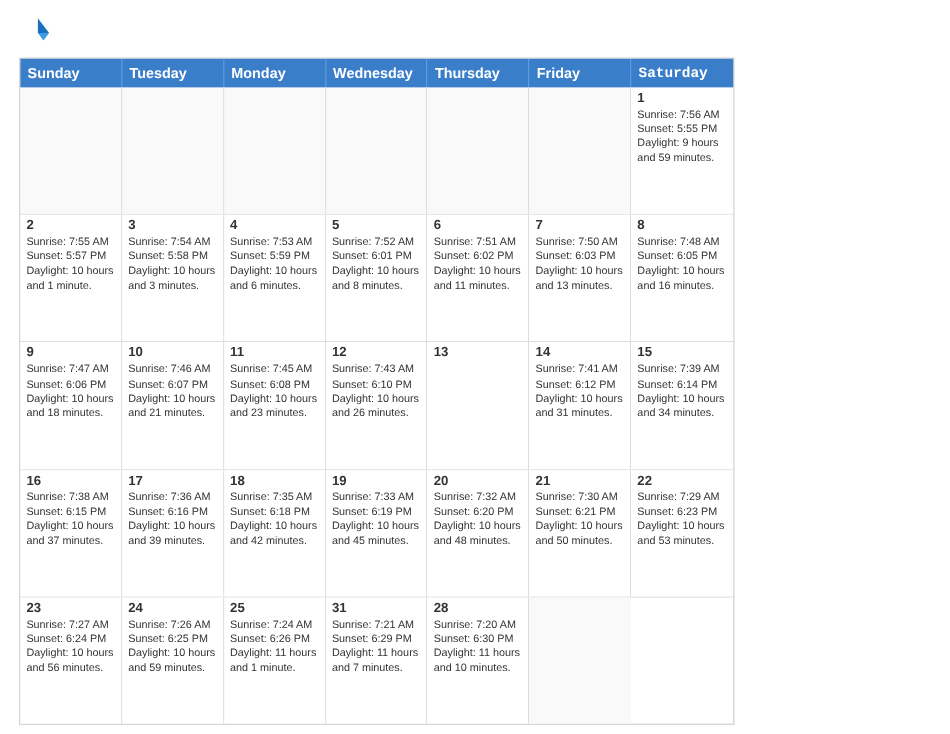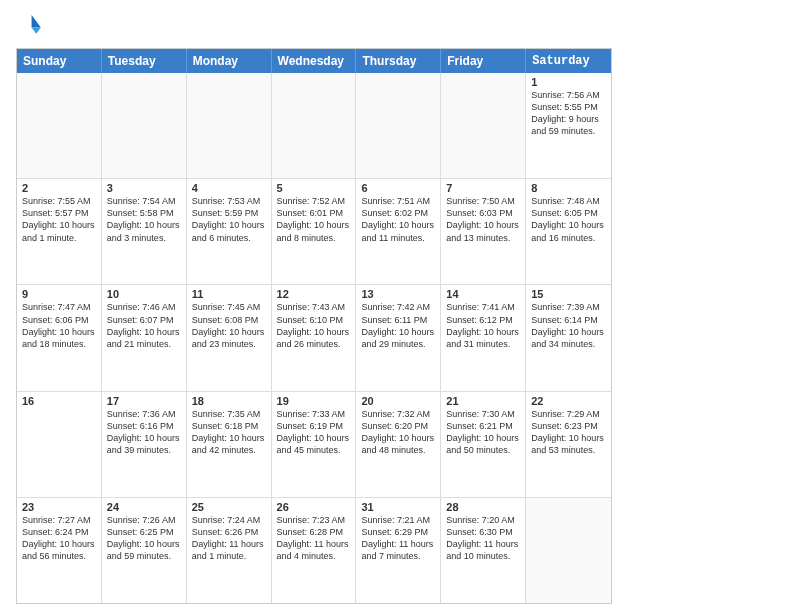--- a/index.html
+++ b/index.html
@@ -217,40 +217,40 @@
 Daylight: 10 hours and 23 minutes.</div>
           </div>
           <div class="cal-cell">
             <span class="day-num">12</span>
             <div class="cell-text">Sunrise: 7:43 AM
 Sunset: 6:10 PM
 Daylight: 10 hours and 26 minutes.</div>
           </div>
           <div class="cal-cell">
             <span class="day-num">13</span>
-            <div class="cell-text">Sunrise: 7:42 AM
-Sunset: 6:11 PM
-Daylight: 10 hours and 29 minutes.</div>
           </div>
           <div class="cal-cell">
             <span class="day-num">14</span>
             <div class="cell-text">Sunrise: 7:41 AM
 Sunset: 6:12 PM
 Daylight: 10 hours and 31 minutes.</div>
           </div>
           <div class="cal-cell">
             <span class="day-num">15</span>
             <div class="cell-text">Sunrise: 7:39 AM
 Sunset: 6:14 PM
 Daylight: 10 hours and 34 minutes.</div>
           </div>
         </div>
         <div class="cal-row">
           <div class="cal-cell">
             <span class="day-num">16</span>
+            <div class="cell-text">Sunrise: 7:38 AM
+Sunset: 6:15 PM
+Daylight: 10 hours and 37 minutes.</div>
           </div>
           <div class="cal-cell">
             <span class="day-num">17</span>
             <div class="cell-text">Sunrise: 7:36 AM
 Sunset: 6:16 PM
 Daylight: 10 hours and 39 minutes.</div>
           </div>
           <div class="cal-cell">
             <span class="day-num">18</span>
             <div class="cell-text">Sunrise: 7:35 AM
@@ -293,26 +293,20 @@
             <span class="day-num">24</span>
             <div class="cell-text">Sunrise: 7:26 AM
 Sunset: 6:25 PM
 Daylight: 10 hours and 59 minutes.</div>
           </div>
           <div class="cal-cell">
             <span class="day-num">25</span>
             <div class="cell-text">Sunrise: 7:24 AM
 Sunset: 6:26 PM
 Daylight: 11 hours and 1 minute.</div>
-          </div>
-          <div class="cal-cell">
-            <span class="day-num">26</span>
-            <div class="cell-text">Sunrise: 7:23 AM
-Sunset: 6:28 PM
-Daylight: 11 hours and 4 minutes.</div>
           </div>
           <div class="cal-cell">
             <span class="day-num">31</span>
             <div class="cell-text">Sunrise: 7:21 AM
 Sunset: 6:29 PM
 Daylight: 11 hours and 7 minutes.</div>
           </div>
           <div class="cal-cell">
             <span class="day-num">28</span>
             <div class="cell-text">Sunrise: 7:20 AM

